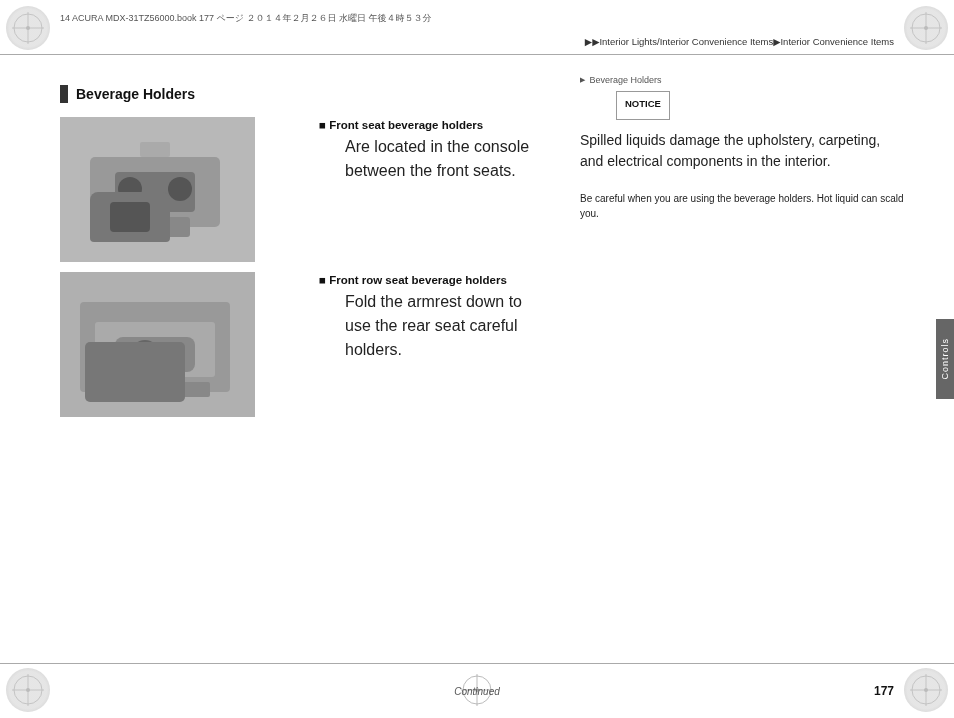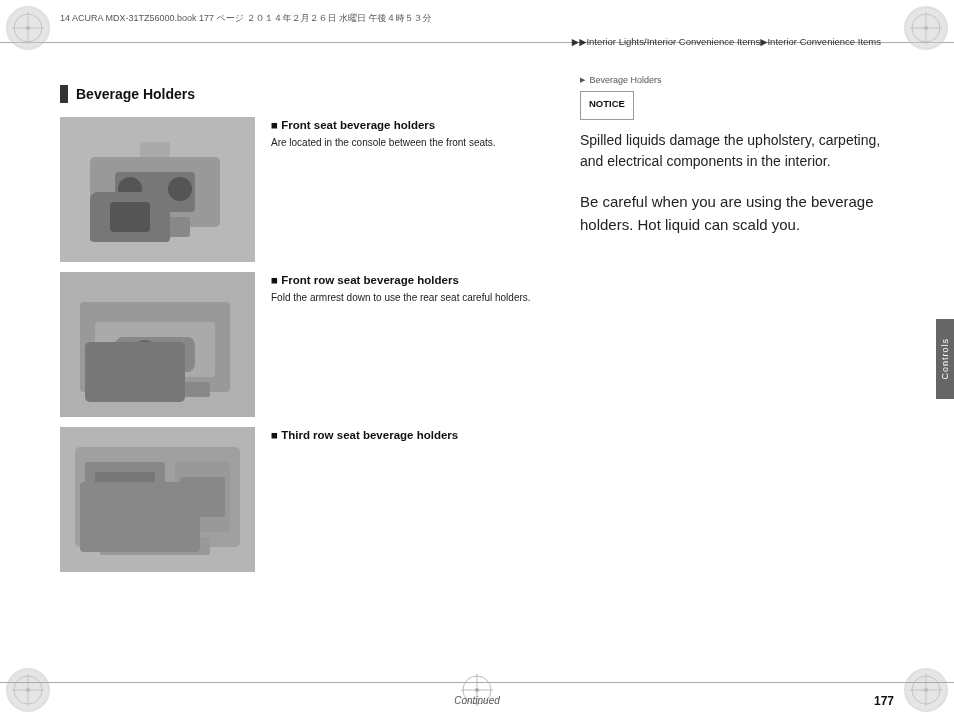--- a/index.html
+++ b/index.html
@@ -13,36 +13,36 @@
       overflow: hidden;
       position: relative;
     }
 
     
     .header-bar {
       position: absolute;
       top: 0;
       left: 0;
       right: 0;
-      height: 43px;
+      height: 55px;
       border-bottom: 1px solid #aaa;
     }
 
     .header-file-info {
       position: absolute;
       top: 12px;
       left: 60px;
       font-size: 9px;
       color: #555;
     }
 
     .header-nav {
       position: absolute;
       top: 36px;
-      right: 73px;
+      right: 60px;
       font-size: 9.5px;
       color: #333;
     }
 
     
     .main-content {
       position: absolute;
       top: 55px;
       left: 0;
       right: 0;
@@ -76,20 +76,21 @@
       font-size: 14px;
       font-weight: bold;
       color: #111;
     }
 
     
     .content-row {
       display: flex;
       margin-bottom: 10px;
       align-items: flex-start;
+      gap: 48px;
     }
 
     .image-placeholder {
       width: 195px;
       height: 145px;
       background: #c8c8c8;
       flex-shrink: 0;
       margin-right: 16px;
       display: flex;
       align-items: center;
@@ -164,23 +165,24 @@
       font-size: 11.5px;
       margin-bottom: 4px;
       color: #111;
     }
 
     .item-heading::before {
       content: '■ ';
     }
 
     .item-body {
-      font-size: 10px;
+      font-size: 16px;
       line-height: 1.5;
       color: #222;
+      margin-left: 26px;
     }
 
     
     .right-column {
       flex: 1;
       padding: 20px 50px 10px 20px;
       border-left: none;
     }
 
     .right-section-label {
@@ -195,37 +197,38 @@
     .right-section-label::before {
       content: '▶';
       font-size: 7px;
     }
 
     .notice-box {
       border: 1px solid #999;
       padding: 6px 8px;
       margin-bottom: 10px;
       display: inline-block;
+      margin-left: 36px;
     }
 
     .notice-label {
       font-size: 9.5px;
       font-weight: bold;
       color: #111;
       margin-bottom: 4px;
     }
 
     .notice-text {
       font-size: 10px;
       line-height: 1.5;
       color: #222;
     }
 
     .side-note {
-      font-size: 15px;
+      font-size: 10px;
       line-height: 1.5;
       color: #222;
       margin-top: 4px;
     }
 
     
     .controls-tab {
       position: absolute;
       right: 0;
       top: 50%;
@@ -246,21 +249,21 @@
       font-size: 9px;
       letter-spacing: 1px;
     }
 
     
     .footer {
       position: absolute;
       bottom: 0;
       left: 0;
       right: 0;
-      height: 36px;
+      height: 55px;
       border-top: 1px solid #aaa;
       display: flex;
       align-items: center;
       justify-content: center;
     }
 
     .footer-continued {
       font-size: 10px;
       color: #555;
       font-style: italic;
@@ -361,37 +364,20 @@
           <circle cx="115" cy="82" r="10" fill="#777"></circle>
           <rect x="40" y="110" width="110" height="15" rx="2" fill="#888"></rect>
         </svg>
       </div>
       <div class="item-text">
         <div class="item-heading">Front row seat beverage holders</div>
         <div class="item-body">Fold the armrest down to use the rear seat careful holders.</div>
       </div>
     </div>
 
-    <div class="content-row">
-      <div class="image-placeholder img-third-row">
-        <svg width="195" height="145" viewBox="0 0 195 145">
-          <rect width="195" height="145" fill="#b5b5b5"></rect>
-          <rect x="15" y="20" width="165" height="100" rx="5" fill="#a0a0a0"></rect>
-          <rect x="25" y="35" width="80" height="70" rx="3" fill="#888"></rect>
-          <rect x="115" y="35" width="55" height="70" rx="3" fill="#999"></rect>
-          <rect x="35" y="45" width="60" height="50" rx="2" fill="#777"></rect>
-          <rect x="120" y="50" width="45" height="40" rx="2" fill="#888"></rect>
-          <rect x="40" y="110" width="110" height="18" rx="2" fill="#999"></rect>
-        </svg>
-      </div>
-      <div class="item-text">
-        <div class="item-heading">Third row seat beverage holders</div>
-        <div class="item-body"></div>
-      </div>
-    </div>
 
   </div>
 
   <div class="right-column">
     <div class="right-section-label">
       <span>Beverage Holders</span>
     </div>
 
     <div>
       <div class="notice-box">

